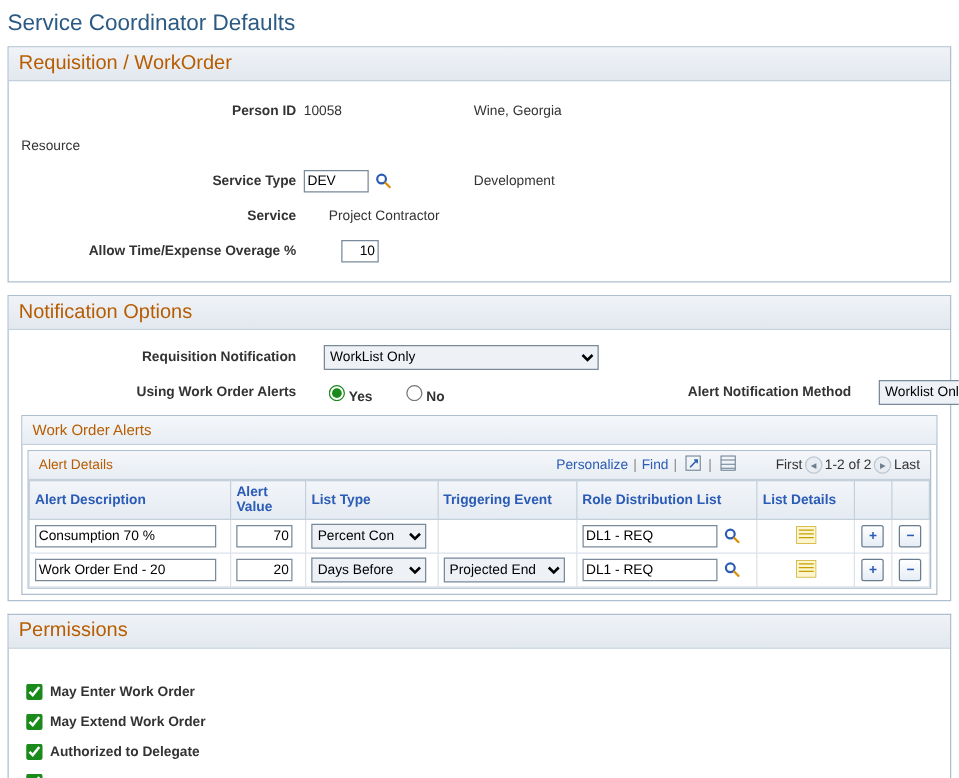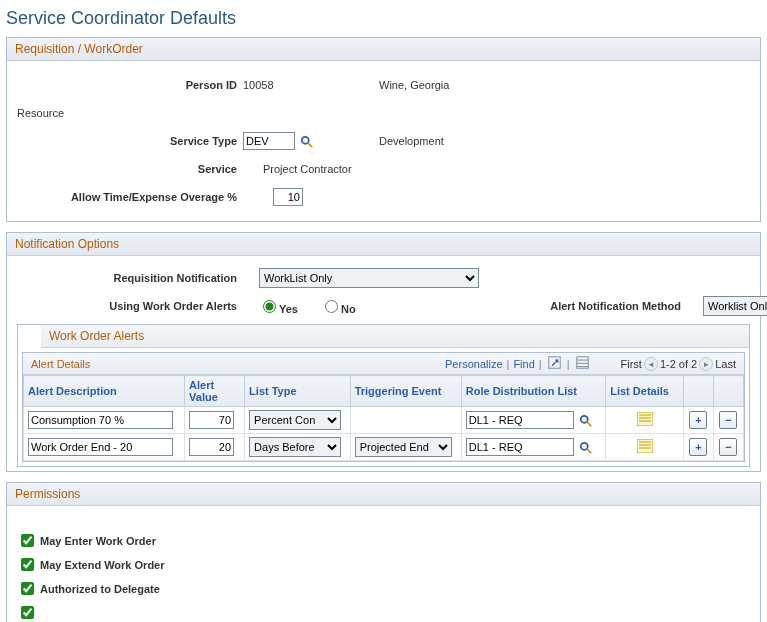--- a/index.html
+++ b/index.html
@@ -21,21 +21,21 @@
   }
   .group {
     border: 1px solid #aebfd0;
     margin-bottom: 10px;
     background: #fff;
   }
   .group-header {
     background: linear-gradient(#f0f3f7, #e2e8ef);
     border-bottom: 1px solid #c4d0dc;
     padding: 4px 8px;
-    font-size: 12px;
+    font-size: 16px;
     color: #b85c00;
   }
   .group-body {
     padding: 10px;
     font-size: 11px;
   }
   .label {
     font-weight: bold;
     color: #333;
     text-align: right;
@@ -79,21 +79,20 @@
   .grid {
     border: 1px solid #aebfd0;
     margin-top: 4px;
   }
   .grid-title {
     background: linear-gradient(#f5f7fa,#e7edf3);
     border-bottom: 1px solid #c4d0dc;
     padding: 4px 8px;
     color: #b85c00;
     font-size: 12px;
-    margin-left: 23px;
   }
   .subgrid {
     border: 1px solid #aebfd0;
     margin: 4px;
   }
   .subgrid-head {
     background: linear-gradient(#f5f7fa,#e7edf3);
     border-bottom: 1px solid #c4d0dc;
     padding: 3px 8px;
     display: flex;

